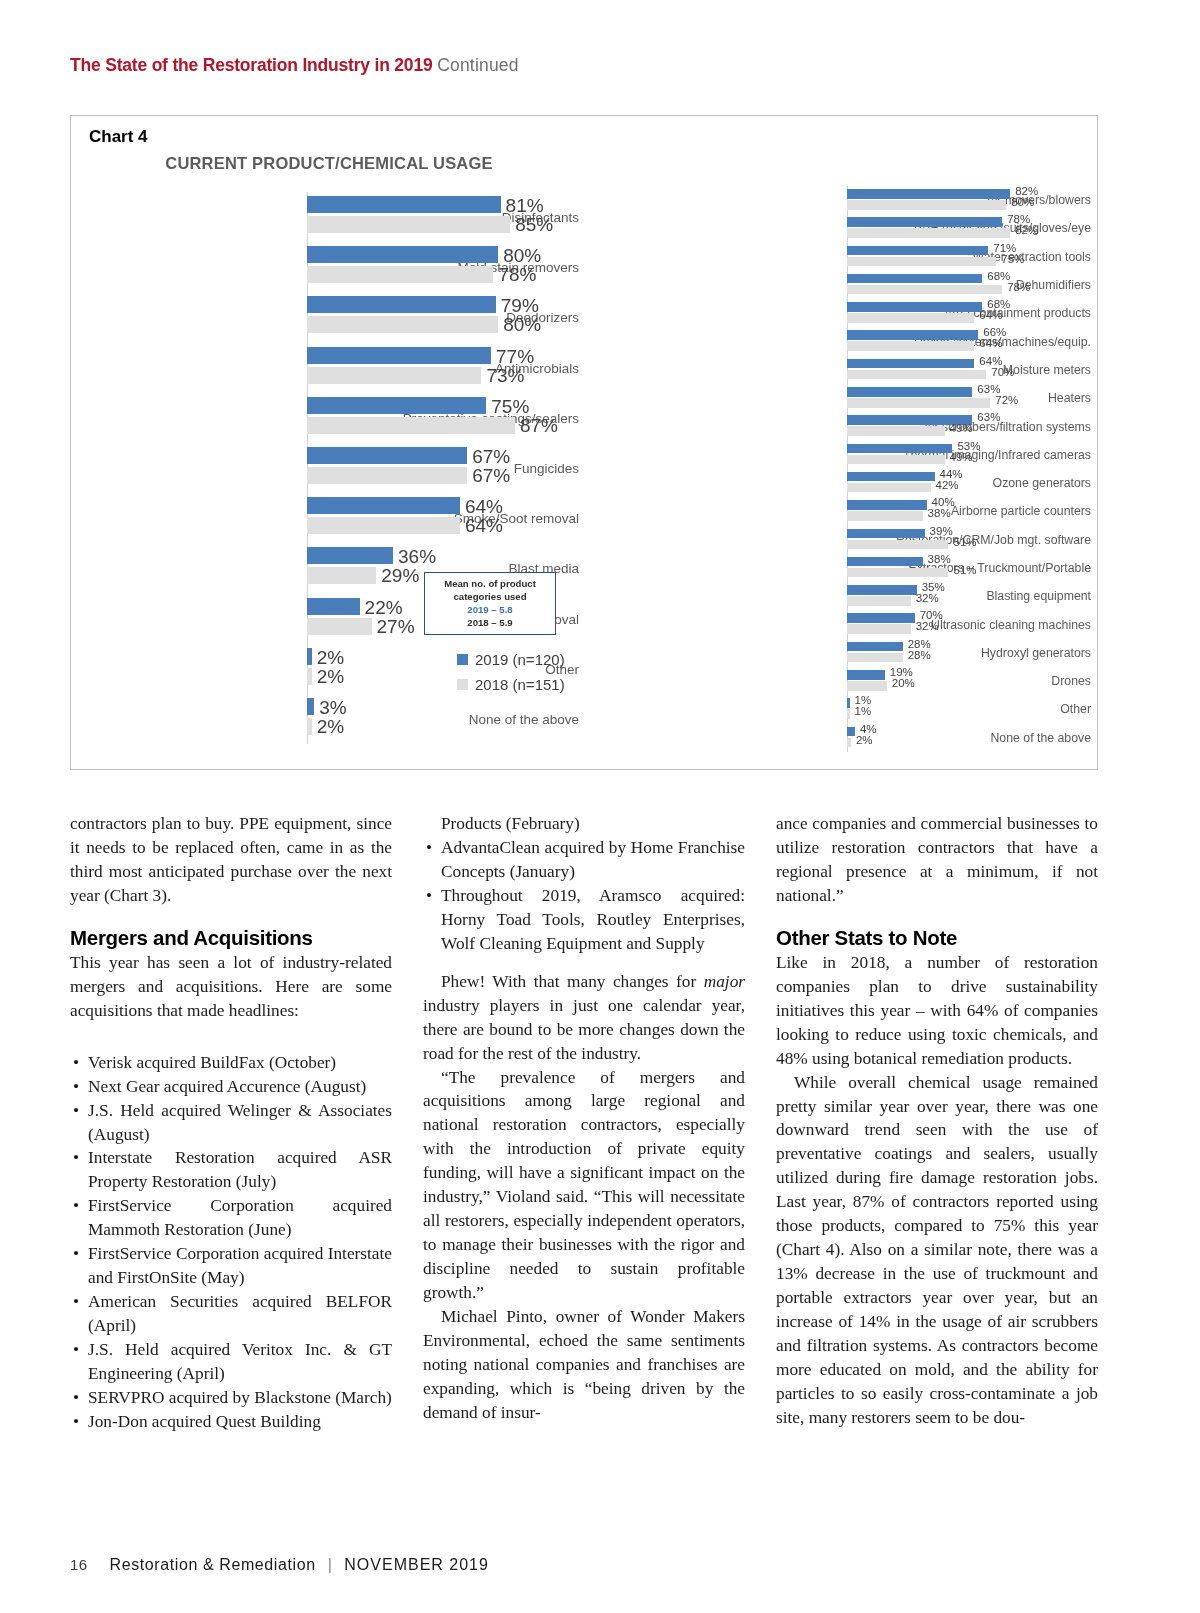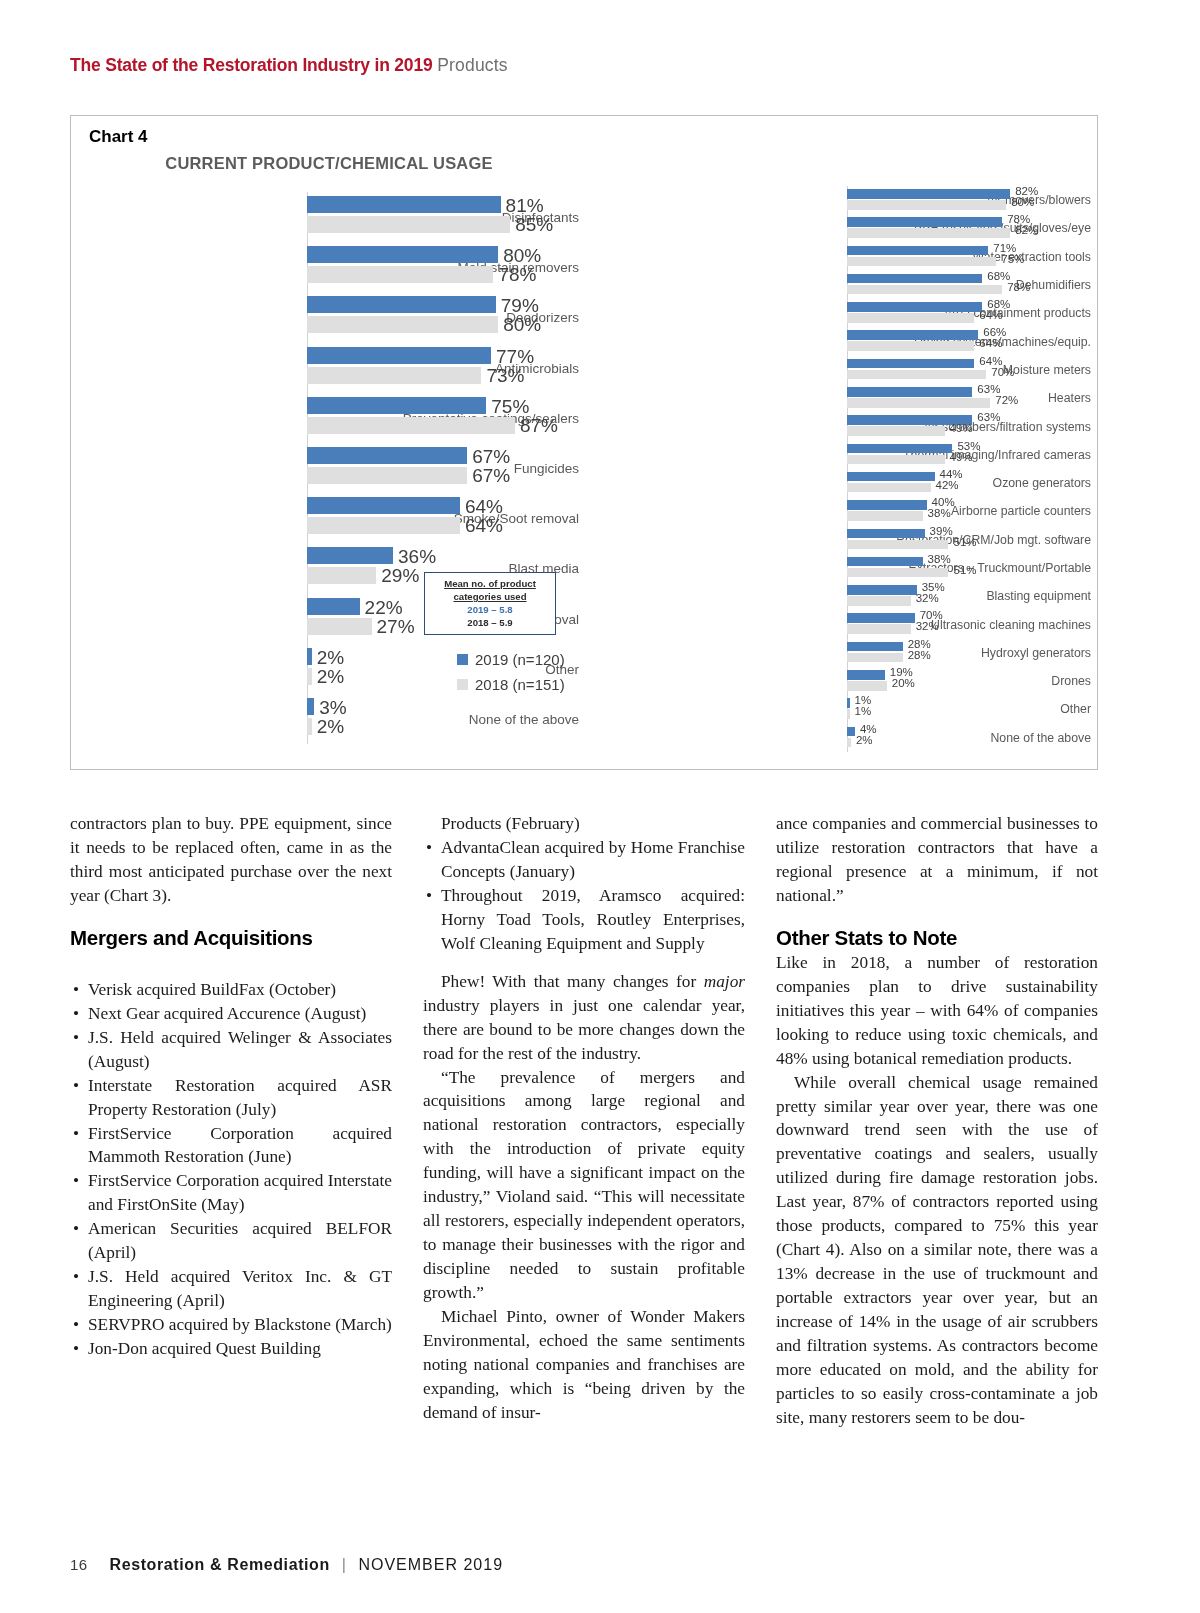--- a/index.html
+++ b/index.html
@@ -81,21 +81,21 @@
 
   
   .meanbox {
     position: absolute; left: 345px; top: 418px;
     width: 132px; height: 63px;
     border: 1px solid #2e4d77; background: #fff;
     font-family: "Liberation Sans", sans-serif;
     font-size: 9.6px; color: #2b2b2b; text-align: center;
     padding-top: 5px; line-height: 1.35; font-weight: bold;
   }
-  .meanbox .u { text-decoration: underline; }
+  .meanbox .u { }
   .meanbox .y19 { color: #3f6fad; }
 
   
   .legend { position: absolute; left: 378px; top: 497px;
     font-family: "Liberation Sans", sans-serif; font-size: 15px; color: #3d3d3d; }
   .legend .li { display: flex; align-items: center; margin-bottom: 8px; }
   .legend .sw { width: 11px; height: 11px; margin-right: 7px; display:inline-block; }
   .legend .sw19 { background: #4a7ebb; }
   .legend .sw18 { background: #dfdfdf; }
 
@@ -130,32 +130,32 @@
   em.it { font-style: italic; }
 
   
   .footer {
     position: absolute; left: 70px; top: 1556px;
     font-family: "Liberation Sans", sans-serif;
     font-size: 16px; color: #1a1a1a; white-space: nowrap;
     letter-spacing: 0.4px;
   }
   .footer .pg { font-size: 15px; color: #3a3a3a; }
-  .footer .mag { font-weight: bold; margin-left: 22px; letter-spacing: 0.6px; }
+  .footer .mag { font-weight: normal; margin-left: 22px; letter-spacing: 0.6px; }
   .footer .sep { margin: 0 12px; color: #8a8a8a; }
   .footer .iss { letter-spacing: 1px; }
 </style>
 </head>
 <body>
 
 <div class="page">
 
   <div class="runhead">
     <span class="title">The State of the Restoration Industry in 2019</span>
-    <span class="cont">Products</span>
+    <span class="cont">Continued</span>
   </div>
 
   <div class="chart-box">
     <div class="chart-number">Chart 4</div>
 
     <div class="panel panel-left L">
       <div class="panel-title">CURRENT PRODUCT/CHEMICAL USAGE</div>
       <div class="axisline" style="left:228px; top:38px; height:552px;"></div>
       <div class="rowset" id="rows-left" style="top:38px;">
           <div class="grp" style="height: 50.2px;">
@@ -463,20 +463,21 @@
           </div>
         </div>
     </div>
   </div>
 
   <div class="cols">
 
     <div class="col col1">
       <p>contractors plan to buy. PPE equipment, since it needs to be replaced often, came in as the third most anticipated purchase over the next year (Chart 3).</p>
       <h2>Mergers and Acquisitions</h2>
+      <p>This year has seen a lot of industry-related mergers and acquisitions. Here are some acquisitions that made headlines:</p>
       <ul id="col1-bullets">
           <li>Verisk acquired BuildFax (October)</li>
           <li>Next Gear acquired Accurence (August)</li>
           <li>J.S. Held acquired Welinger &amp; Associates (August)</li>
           <li>Interstate Restoration acquired ASR Property Restoration (July)</li>
           <li>FirstService Corporation acquired Mammoth Restoration (June)</li>
           <li>FirstService Corporation acquired Interstate and FirstOnSite (May)</li>
           <li>American Securities acquired BELFOR (April)</li>
           <li>J.S. Held acquired Veritox Inc. &amp; GT Engineering (April)</li>
           <li>SERVPRO acquired by Blackstone (March)</li>

